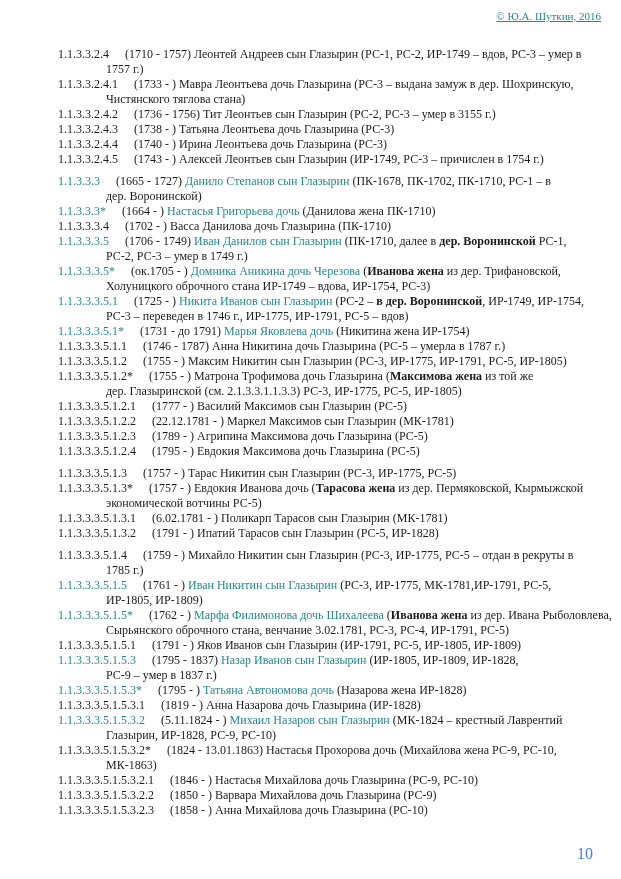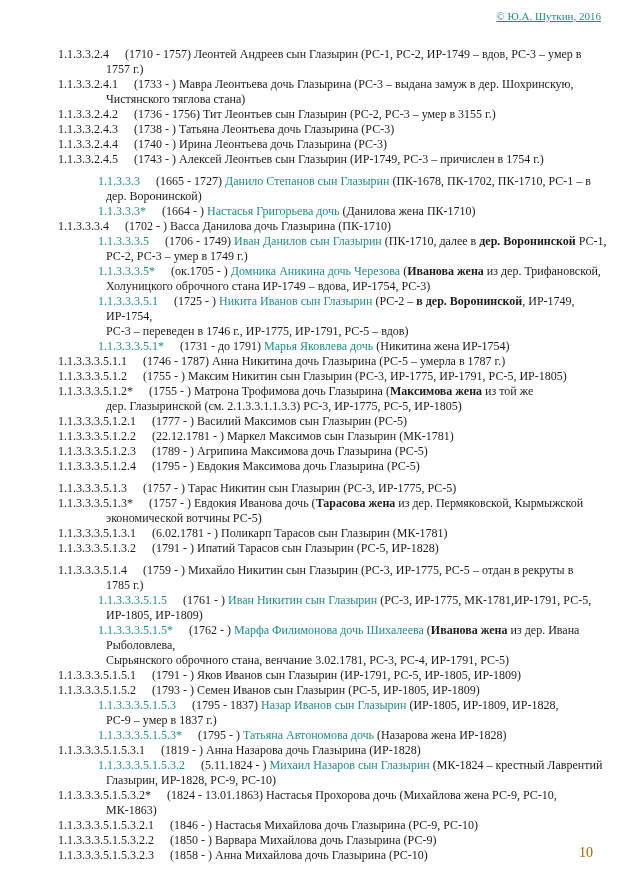--- a/index.html
+++ b/index.html
@@ -17,27 +17,27 @@
   }
   .content {
     position:absolute; left:58px; top:47px; width:554px;
   }
   .entry {
     font-size:12px; line-height:15px;
     padding-left:48px; text-indent:-48px;
   }
   .entry.gap { margin-top:7px; }
   .num { margin-right:16px; white-space:nowrap; }
-  .num.teal { color:var(--accent,#238a89);margin-left:40px; }
+  .num.teal { color:var(--accent,#238a89); }
   .seg-n { }
   .seg-sm { font-size:12px; }
   .seg-b { font-weight:bold; }
   .seg-t { color:var(--accent,#238a89); }
   .pagenum {
-    position:absolute; top:845px; right:28px; font-size:14px; color:#a16207;
+    position:absolute; top:845px; right:28px; font-size:16px; color:#3b82f6;
   }
 </style>
 </head>
 <body style="--accent: #238a89; color: rgb(28, 28, 28);">
 
 <div class="copyright">© Ю.А. Шуткин, 2016</div>
 
 <div class="content" id="entries">
     <div class="entry"><span class="num">1.1.3.3.2.4</span><span class="seg-n">(1710 - 1757) Леонтей Андреев сын Глазырин (РС-1, РС-2, ИР-1749 </span><span class="seg-sm">– вдов,</span><span class="seg-n"> РС-3 </span><span class="seg-sm">– умер в</span><br><span class="seg-sm">1757 г.</span><span class="seg-n">)</span></div>
     <div class="entry"><span class="num">1.1.3.3.2.4.1</span><span class="seg-n">(1733 - ) Мавра Леонтьева дочь Глазырина (РС-3 </span><span class="seg-sm">– выдана замуж в дер. Шохринскую,</span><br><span class="seg-sm">Чистянского тяглова стана</span><span class="seg-n">)</span></div>
@@ -60,21 +60,20 @@
     <div class="entry"><span class="num">1.1.3.3.3.5.1.2.3</span><span class="seg-n">(1789 - ) Агрипина Максимова дочь Глазырина (РС-5)</span></div>
     <div class="entry"><span class="num">1.1.3.3.3.5.1.2.4</span><span class="seg-n">(1795 - ) Евдокия Максимова дочь Глазырина (РС-5)</span></div>
     <div class="entry gap"><span class="num">1.1.3.3.3.5.1.3</span><span class="seg-n">(1757 - ) Тарас Никитин сын Глазырин (РС-3, ИР-1775, РС-5)</span></div>
     <div class="entry"><span class="num">1.1.3.3.3.5.1.3*</span><span class="seg-n">(1757 - ) Евдокия Иванова дочь (</span><span class="seg-b">Тарасова жена</span><span class="seg-sm"> из дер. Пермяковской, Кырмыжской</span><br><span class="seg-sm">экономической вотчины</span><span class="seg-n">  РС-5)</span></div>
     <div class="entry"><span class="num">1.1.3.3.3.5.1.3.1</span><span class="seg-n">(6.02.1781 - ) Поликарп Тарасов сын Глазырин (МК-1781)</span></div>
     <div class="entry"><span class="num">1.1.3.3.3.5.1.3.2</span><span class="seg-n">(1791 - ) Ипатий Тарасов сын Глазырин (РС-5, ИР-1828)</span></div>
     <div class="entry gap"><span class="num">1.1.3.3.3.5.1.4</span><span class="seg-n">(1759 - ) Михайло Никитин сын Глазырин (РС-3, ИР-1775, РС-5 </span><span class="seg-sm">– отдан в рекруты в</span><br><span class="seg-sm">1785 г.</span><span class="seg-n">)</span></div>
     <div class="entry"><span class="num teal">1.1.3.3.3.5.1.5</span><span class="seg-n">(1761 - ) </span><span class="seg-t">Иван Никитин сын Глазырин</span><span class="seg-n"> (РС-3, ИР-1775, МК-1781,ИР-1791, РС-5,</span><br><span class="seg-n">ИР-1805, ИР-1809)</span></div>
     <div class="entry"><span class="num teal">1.1.3.3.3.5.1.5*</span><span class="seg-n">(1762 - ) </span><span class="seg-t">Марфа Филимонова дочь Шихалеева</span><span class="seg-n"> (</span><span class="seg-b">Иванова жена</span><span class="seg-sm"> из дер. Ивана Рыболовлева,</span><br><span class="seg-sm">Сырьянского оброчного стана, венчание</span><span class="seg-n"> 3.02.1781, РС-3, РС-4, ИР-1791, РС-5)</span></div>
     <div class="entry"><span class="num">1.1.3.3.3.5.1.5.1</span><span class="seg-n">(1791 - ) Яков Иванов сын Глазырин (ИР-1791, РС-5, ИР-1805, ИР-1809)</span></div>
-    <div class="entry"><span class="num">1.1.3.3.3.5.1.5.2</span><span class="seg-n">(1793 - ) Семен Иванов сын Глазырин (РС-5, ИР-1805, ИР-1809)</span></div>
     <div class="entry"><span class="num teal">1.1.3.3.3.5.1.5.3</span><span class="seg-n">(1795 - 1837) </span><span class="seg-t">Назар Иванов сын Глазырин</span><span class="seg-n"> (ИР-1805, ИР-1809, ИР-1828,</span><br><span class="seg-n">РС-9 </span><span class="seg-sm">– умер в 1837 г.</span><span class="seg-n">)</span></div>
     <div class="entry"><span class="num teal">1.1.3.3.3.5.1.5.3*</span><span class="seg-n">(1795 - ) </span><span class="seg-t">Татьяна Автономова дочь</span><span class="seg-n"> (Назарова жена ИР-1828)</span></div>
     <div class="entry"><span class="num">1.1.3.3.3.5.1.5.3.1</span><span class="seg-n">(1819 - ) Анна Назарова дочь Глазырина (ИР-1828)</span></div>
     <div class="entry"><span class="num teal">1.1.3.3.3.5.1.5.3.2</span><span class="seg-n">(5.11.1824 - ) </span><span class="seg-t">Михаил Назаров сын Глазырин</span><span class="seg-n"> (МК-1824 </span><span class="seg-sm">– крестный Лаврентий</span><br><span class="seg-sm">Глазырин,</span><span class="seg-n"> ИР-1828, РС-9, РС-10)</span></div>
     <div class="entry"><span class="num">1.1.3.3.3.5.1.5.3.2*</span><span class="seg-n">(1824 - 13.01.1863) Настасья Прохорова дочь (Михайлова жена РС-9, РС-10,</span><br><span class="seg-n">МК-1863)</span></div>
     <div class="entry"><span class="num">1.1.3.3.3.5.1.5.3.2.1</span><span class="seg-n">(1846 - ) Настасья Михайлова дочь Глазырина (РС-9, РС-10)</span></div>
     <div class="entry"><span class="num">1.1.3.3.3.5.1.5.3.2.2</span><span class="seg-n">(1850 - ) Варвара Михайлова дочь Глазырина (РС-9)</span></div>
     <div class="entry"><span class="num">1.1.3.3.3.5.1.5.3.2.3</span><span class="seg-n">(1858 - ) Анна Михайлова дочь Глазырина (РС-10)</span></div>
   </div>
 

